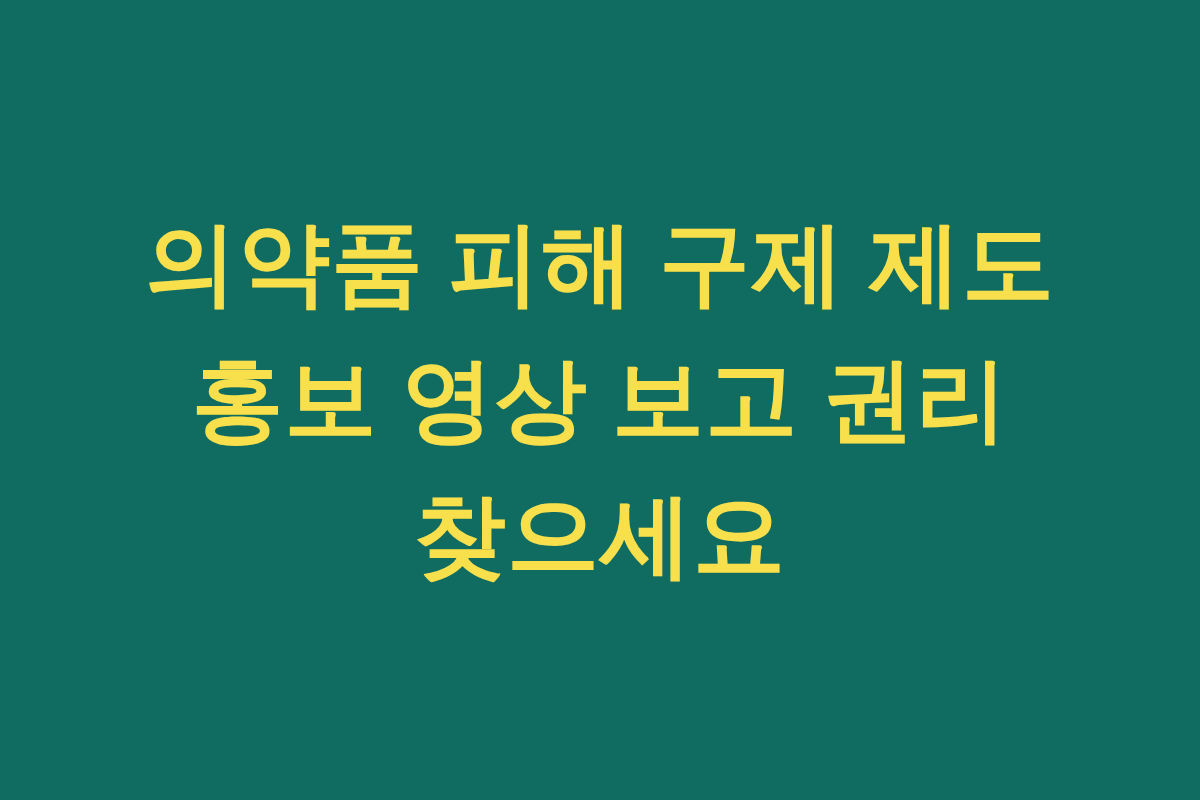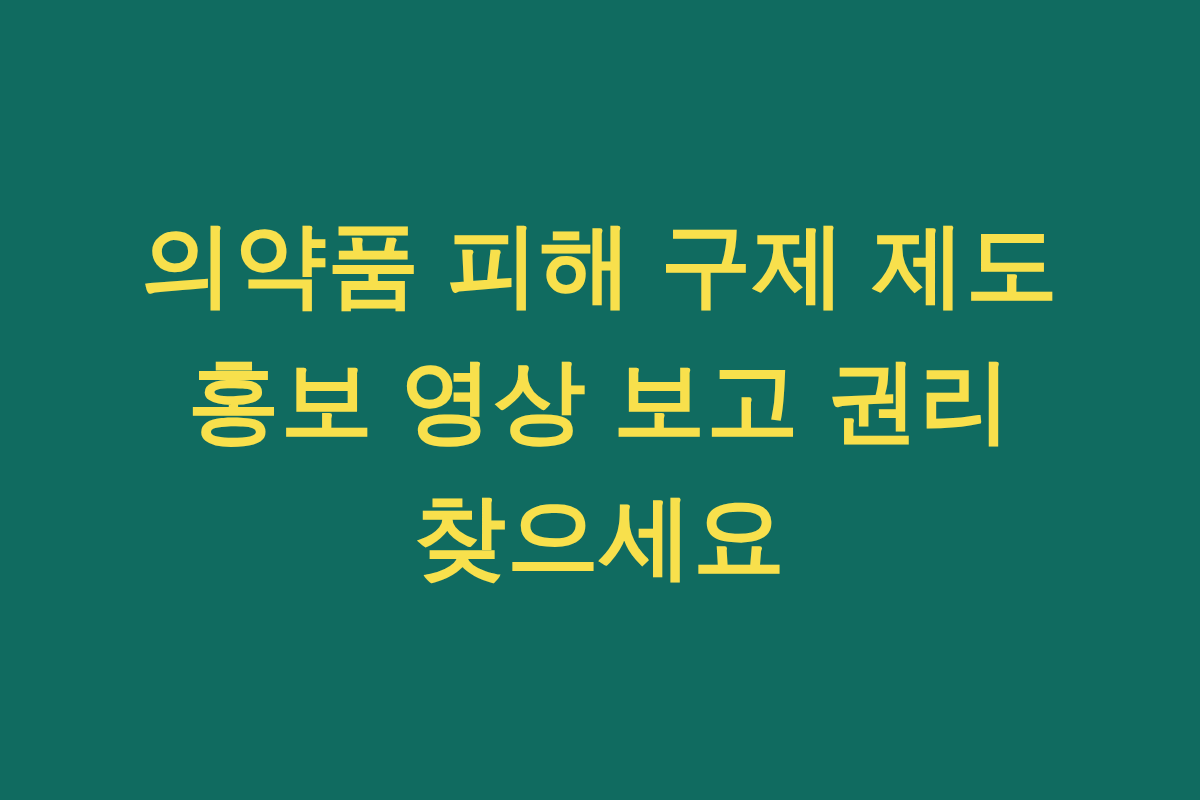--- a/index.html
+++ b/index.html
@@ -24,21 +24,21 @@
     align-items: center;
     justify-content: center;
     
   }
 
   #headline {
     width: 1000px;
     margin: 0;
     padding: 0;
     text-align: center;
-    font-family: Liberation Sans, sans-serif;
+    font-family: Liberation Serif, serif;
     font-weight: 700;
     font-size: 92px;
     line-height: 1.48;
     letter-spacing: 0.012em;
     word-break: keep-all;
     overflow-wrap: anywhere;
     
   }
 </style>
 </head>

